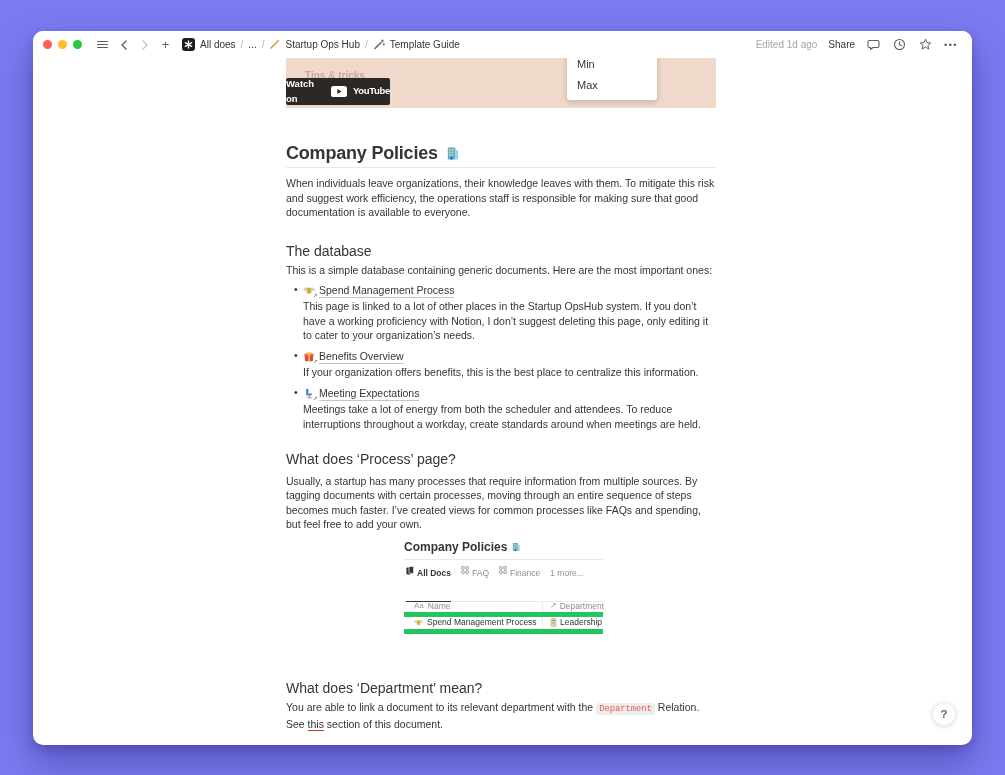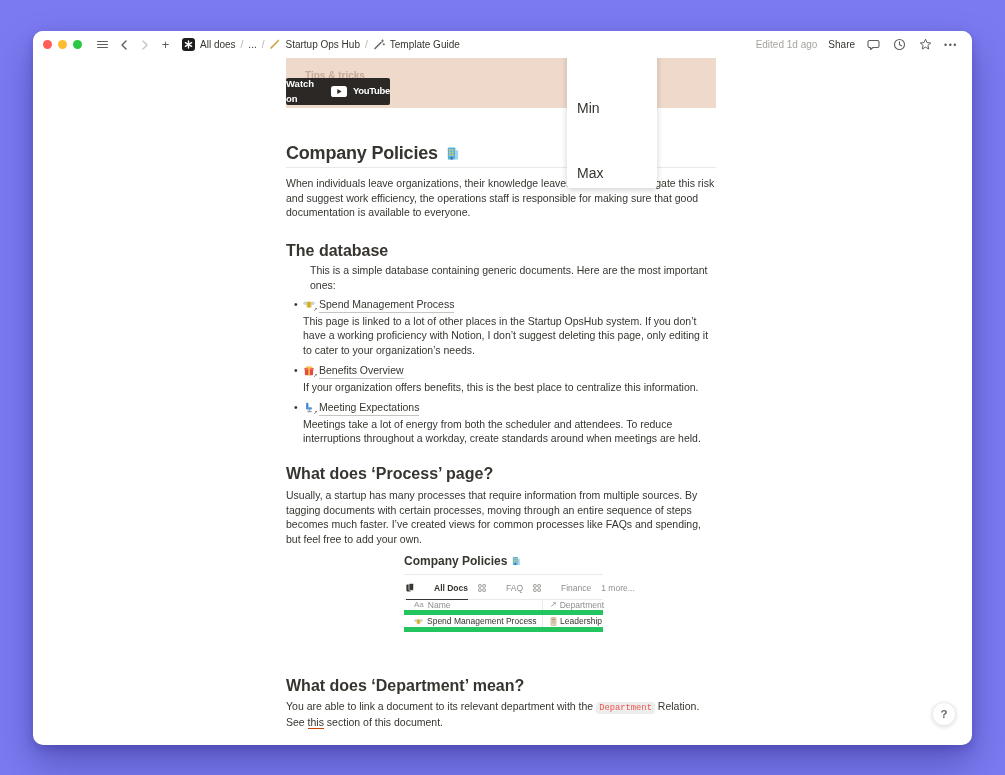--- a/index.html
+++ b/index.html
@@ -40,43 +40,43 @@
   .content{position:absolute;left:253px;top:25px;width:430px;font-size:10.5px;line-height:14.5px;}
   
   .video{position:relative;height:52px;background:#eed9cb;margin-bottom:38px;}
   .overlay-title{position:absolute;left:19px;top:13px;font-size:10px;font-weight:700;color:#c7aa9a;}
   .watch-btn{position:absolute;left:0;bottom:3px;width:104px;height:27px;background:#2c2825;border-radius:2px;
     display:flex;align-items:center;justify-content:center;gap:5px;color:#fff;cursor:pointer;}
   .watch-label{font-size:9.5px;font-weight:700;}
   .yt-word{font-size:9.5px;font-weight:700;letter-spacing:-0.3px;margin-left:1px;}
   .dropdown{position:absolute;left:281px;top:-6px;width:90px;background:#fff;border-radius:0 0 3px 3px;
     box-shadow:0 2px 6px rgba(0,0,0,.18);padding:4px 0 5px;z-index:6;}
-  .dropdown-item{font-size:14px;color:#37352f;padding:3px 0 3px 10px;cursor:pointer;margin-top:44px;}
+  .dropdown-item{font-size:11px;color:#37352f;padding:3px 0 3px 10px;cursor:pointer;}
   
   .page-title{font-size:18px;font-weight:700;letter-spacing:-0.2px;display:flex;align-items:center;gap:7px;
     padding-bottom:6px;border-bottom:1px solid #e9e9e7;margin-bottom:8px;}
   p.intro{margin-bottom:24px;}
-  h3{font-size:16px;font-weight:700;}
+  h3{font-size:14px;font-weight:400;}
   .db-heading{margin-bottom:5px;}
-  .db-intro{margin-bottom:5px;margin-left:24px;}
+  .db-intro{margin-bottom:5px;}
   ul.doc-list{list-style:none;margin-bottom:21px;}
   ul.doc-list li{position:relative;padding-left:17px;margin-bottom:6px;}
   ul.doc-list li::before{content:"•";position:absolute;left:8px;top:-0.5px;color:#37352f;}
   .li-title{display:flex;align-items:center;gap:4px;}
   .page-link{font-weight:500;border-bottom:1px solid #c6c4c0;cursor:pointer;}
   .li-desc{margin-top:1px;}
   .process-heading{margin-bottom:7px;}
   p.process{margin-bottom:8px;}
   
   .embed{margin-left:118px;width:199px;margin-bottom:47px;}
   .embed-title{font-size:12px;font-weight:700;display:flex;align-items:center;gap:4px;}
   .embed-divider{border-top:1px solid #eceae8;margin-top:5px;}
   .tabs{display:flex;align-items:flex-end;gap:10px;padding:6px 2px 0;border-bottom:1px solid #eceae8;
     font-size:8.5px;color:#8f8e8b;}
-  .tab{display:flex;align-items:center;gap:20px;padding-bottom:4px;cursor:pointer;white-space:nowrap;}
+  .tab{display:flex;gap:3px;padding-bottom:20px;cursor:pointer;white-space:nowrap;}
   .tab.active{color:#37352f;font-weight:700;border-bottom:1.5px solid #37352f;margin-bottom:-1px;}
   .thead,.trow{display:flex;align-items:stretch;border-bottom:5px solid #22c55e;font-size:8.5px;}
   .thead{color:#8f8e8b;height:15px;}
   .trow{color:#37352f;height:17px;}
   .c-name{width:138px;padding-left:10px;display:flex;align-items:center;gap:4px;}
   .c-dept{width:61px;padding-left:7px;border-left:1px solid #eceae8;display:flex;align-items:center;gap:3px;}
   .trow .c-name{font-weight:500;}
   .hdr-glyph{font-size:8px;color:#9c9a96;}
   
   .dept-heading{margin-bottom:5px;}

